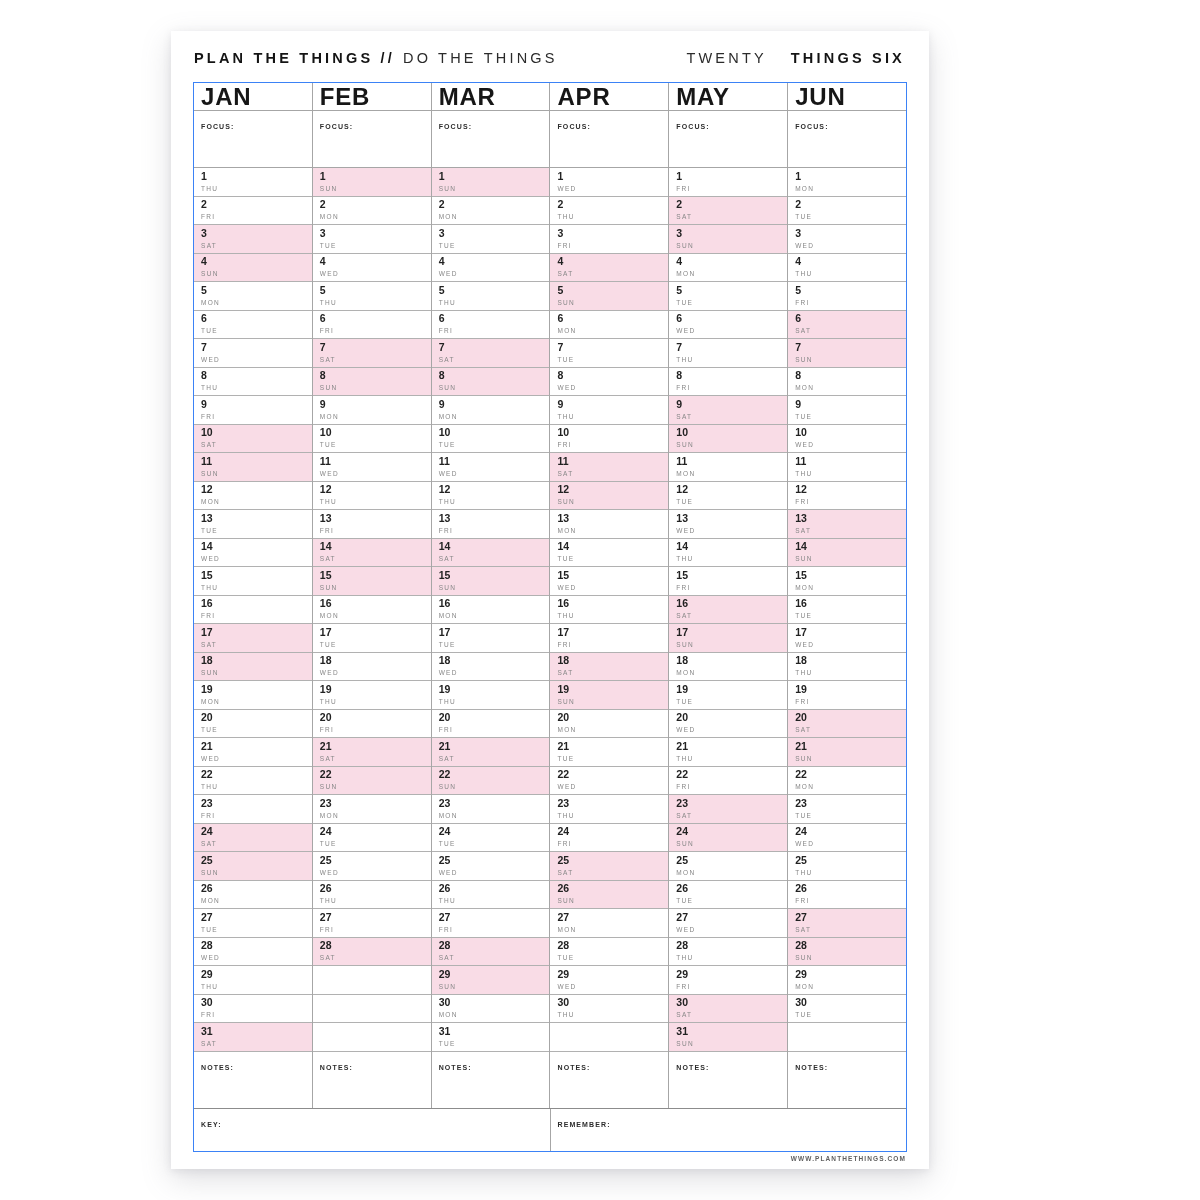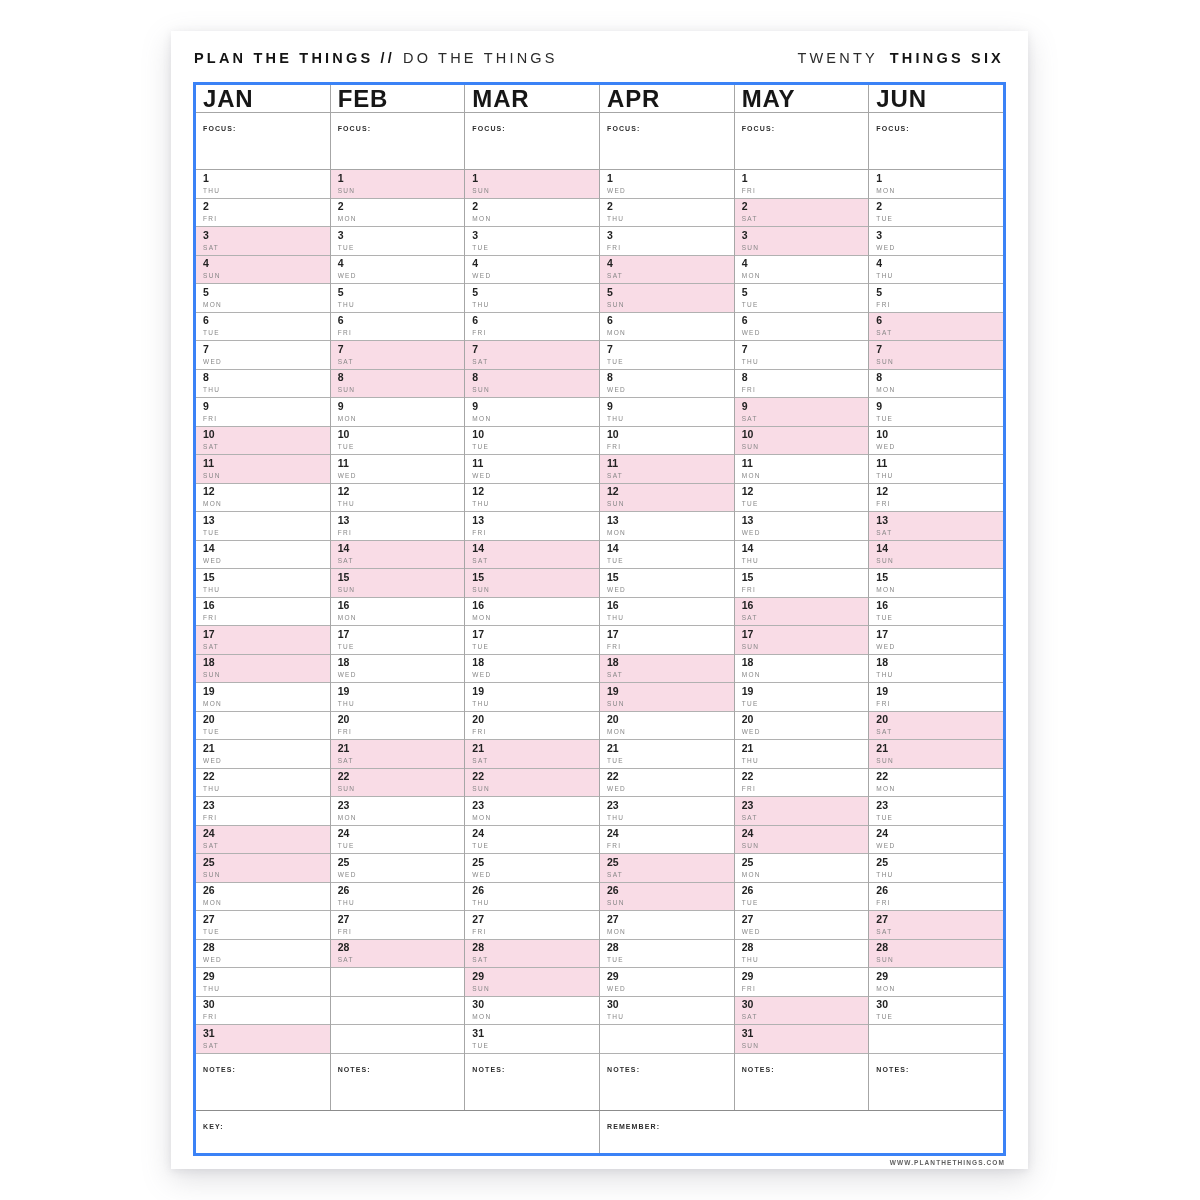--- a/index.html
+++ b/index.html
@@ -1,39 +1,39 @@
 <!DOCTYPE html>
 <html><head>
 <meta charset="utf-8">
 <style>
   * { margin: 0; padding: 0; box-sizing: border-box; }
   html, body { width: 1200px; height: 1200px; background: #ffffff; overflow: hidden; }
   body { font-family: "Liberation Sans", sans-serif; position: relative; }
 
   .poster {
     position: absolute; left: 171px; top: 31px;
-    width: 857px; height: 1138px;
+    width: 758px; height: 1138px;
     background: #ffffff;
     box-shadow: 0 10px 28px rgba(110,110,125,0.22), 0 2px 8px rgba(110,110,125,0.14);
     padding: 19px 22px 0 22px;
   }
 
   .poster-header {
     display: flex; justify-content: space-between; align-items: baseline;
     height: 17px; line-height: 17px;
     margin: 0 2px 15px 1px;
     font-size: 14.5px; letter-spacing: 3.2px; color: #141414;
     white-space: nowrap;
   }
   .bold { font-weight: 700; }
   .light { font-weight: 400; color: #2b2b2b; }
   .brand .bold { margin-right: 8px; }
-  .year .light { margin-right: 12px; }
-
-  .cal-grid { border: 3px solid #3b82f6; background: #fff; }
+  .year .light { margin-right: 24px; }
+
+  .cal-grid { border: 1px solid #3b82f6; background: #fff; }
   .months-row { display: flex; }
 
   .month-col { flex: 1 1 0; min-width: 0; border-right: 1px solid #a6a6a6; display: flex; flex-direction: column; }
   .month-col:last-child { border-right: none; }
 
   .month-name {
     height: 28px; border-bottom: 1px solid #a6a6a6;
     font-size: 24px; font-weight: 700; letter-spacing: 0.8px;
     line-height: 27px; padding-left: 7px; color: #161616;
   }

